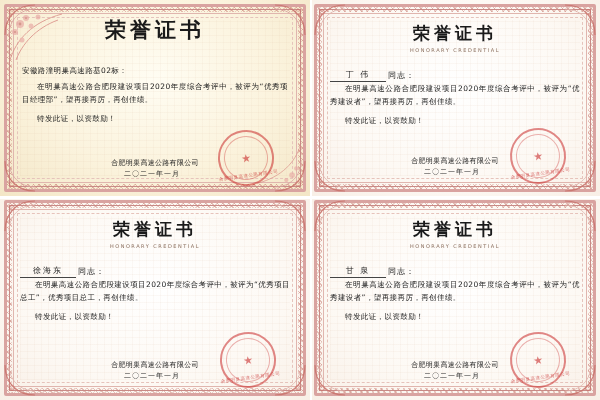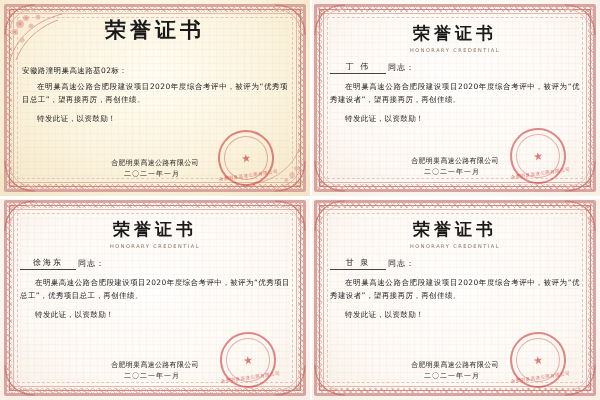--- a/index.html
+++ b/index.html
@@ -108,38 +108,38 @@
     color:#1a1a1a;
   }
   .subtitle{
     text-align:center;
     font-size:5px;
     letter-spacing:1.5px;
     color:#8a6f5e;
     margin-top:2px;
   }
   .recipient{
-    margin-top:8px;
+    margin-top:16px;
     font-size:8px;
     color:#1d1d1d;
     display:flex;
     align-items:center;
     gap:2px;
   }
   .recipient .name{
     font-family:"DejaVu Serif","Liberation Serif",serif;
     border-bottom:1px solid #444;
     padding:0 6px 1px 6px;
     min-width:44px;
     text-align:center;
     letter-spacing:2px;
   }
   .recipient .suffix{padding-bottom:1px;letter-spacing:1px;}
   .body{
-    margin-top:6px;
+    margin-top:0;
     font-size:7.5px;
     line-height:1.75;
     color:#1d1d1d;
     text-align:justify;
     letter-spacing:.4px;
   }
   .body p{margin:0;text-indent:2em;}
   .body p.special{margin-top:6px;}
   .signblock{
     margin-top:auto;
@@ -285,21 +285,21 @@
             <circle cx="21" cy="12" r="2.6"></circle>
             <circle cx="9" cy="26" r="2.6"></circle>
         </g>
       </svg>
     </div>
 
     <div class="content">
       <div class="title">荣誉证书</div>
       <div class="lead">安徽路潼明巢高速路基02标：</div>
       <div class="body">
-        <p>在明巢高速公路合肥段建设项目2020年度综合考评中，被评为“优秀项目总工”，望再接再厉，再创佳绩。</p>
+        <p>在明巢高速公路合肥段建设项目2020年度综合考评中，被评为“优秀项目经理部”，望再接再厉，再创佳绩。</p>
         <p class="special">特发此证，以资鼓励！</p>
       </div>
       <div class="signblock">
         <div class="org">合肥明巢高速公路有限公司</div>
         <div class="date">二〇二一年一月</div>
         <div class="seal">
           <div class="ring"></div>
           <div class="star">★</div>
           <div class="txt">合肥明巢高速公路有限公司</div>
         </div>

